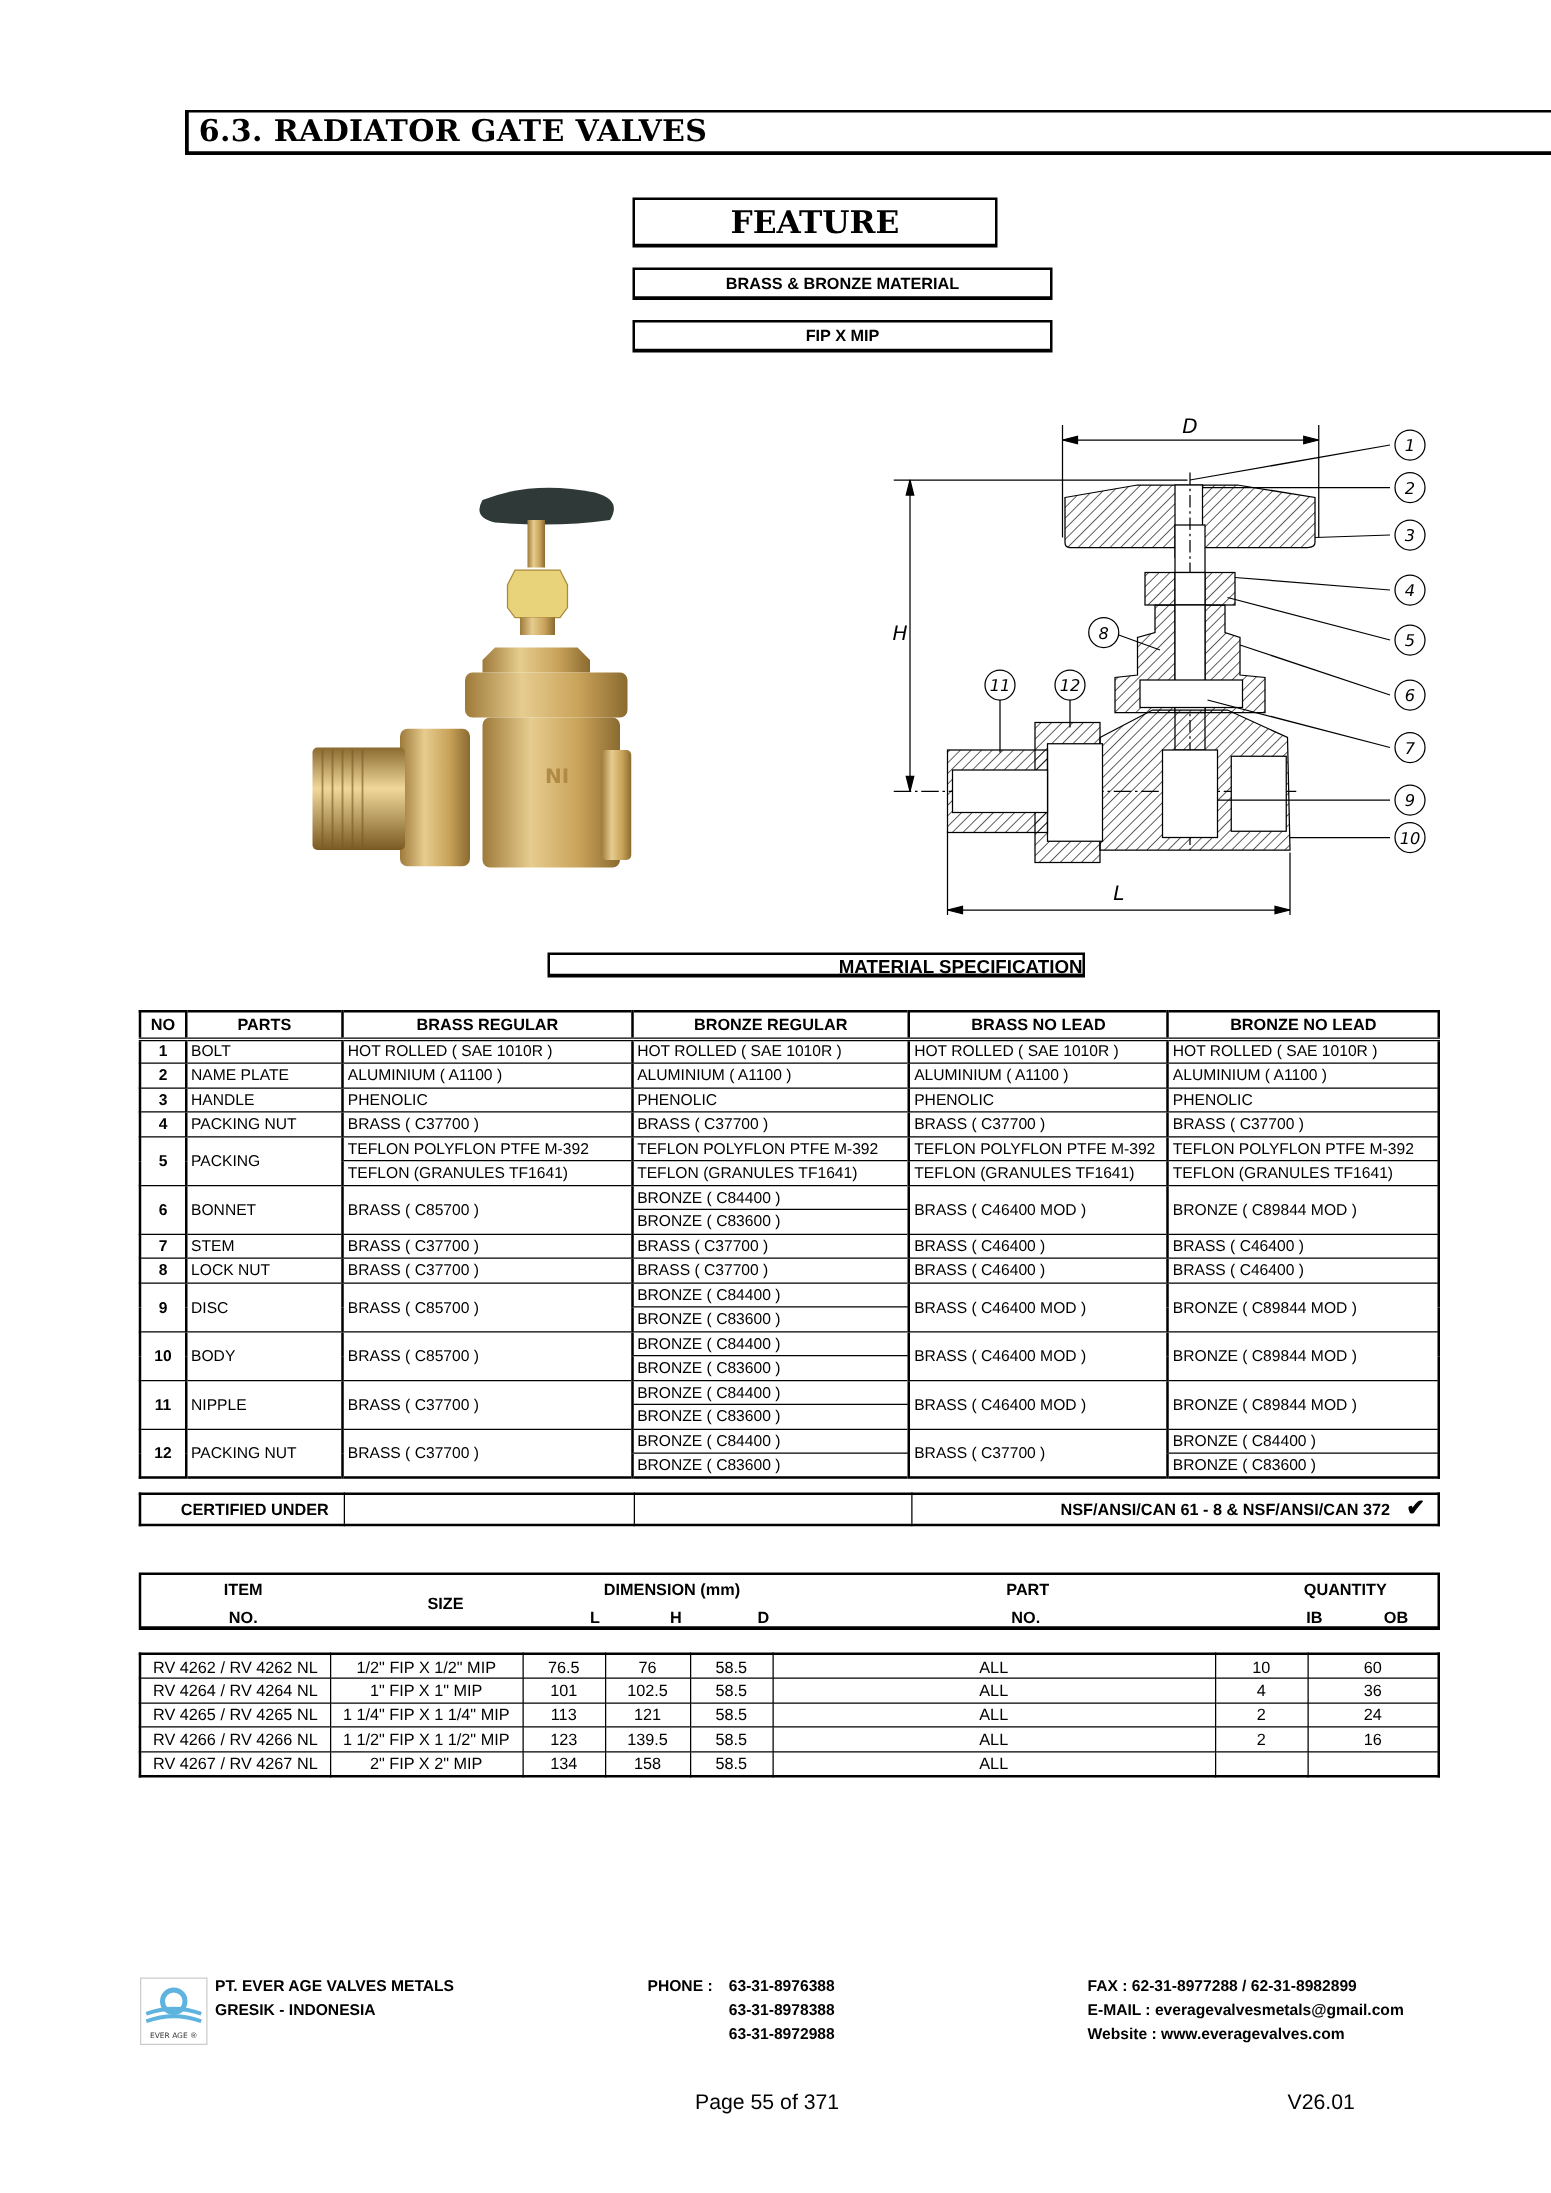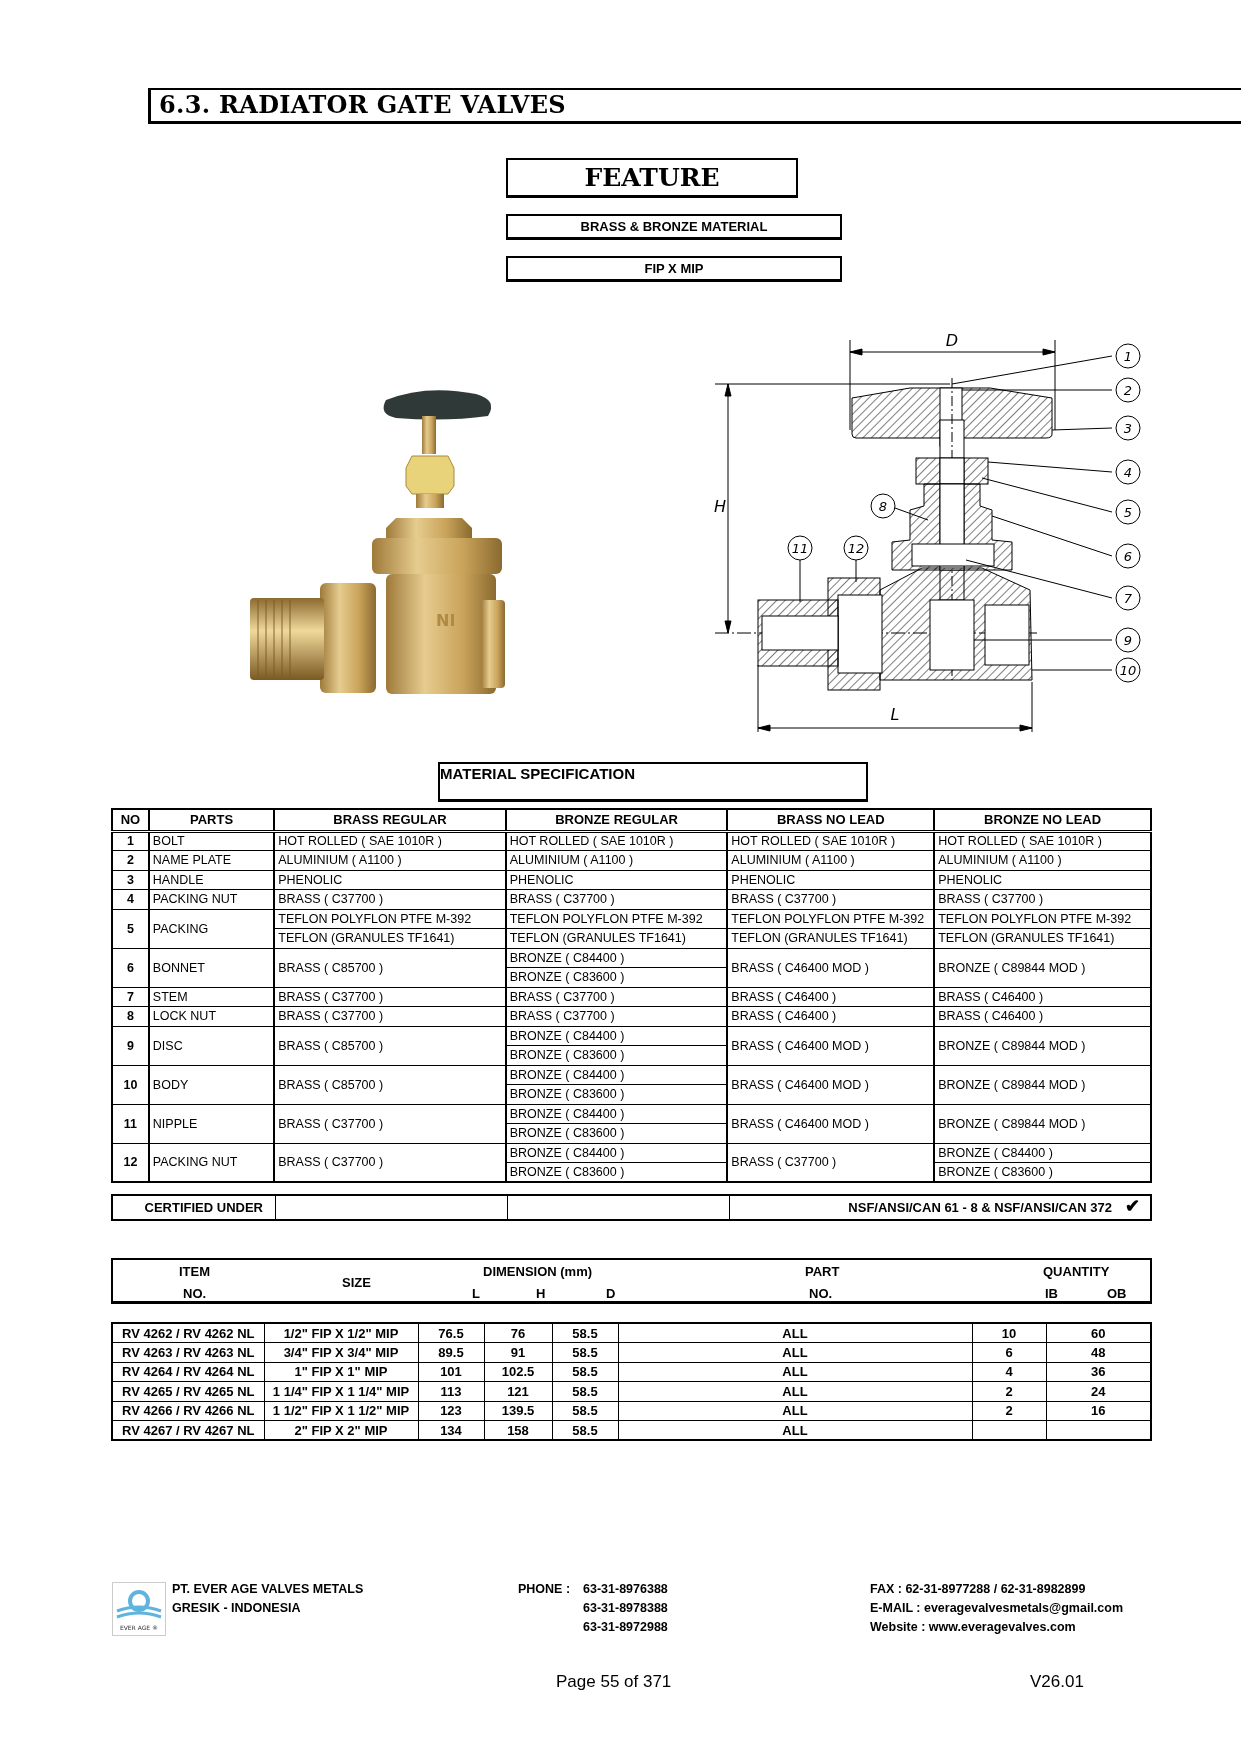--- a/index.html
+++ b/index.html
@@ -24,43 +24,43 @@
     text-align: center; font-weight: bold; font-size: 13px; line-height: 22px;
   }
 
   
   .photo { left: 236px; top: 378px; width: 270px; height: 320px; }
 
   
   .drawing { left: 700px; top: 320px; width: 450px; height: 420px; }
 
   .matspec-title {
-    left: 438px; top: 762px; width: 430px; height: 40px;
+    left: 438px; top: 762px; width: 430px; height: 20px;
     border: 2px solid #000; border-bottom-width: 3px;
-    text-align: left; font-weight: bold; font-size: 15px; line-height: 19px;
+    text-align: right; font-weight: bold; font-size: 15px; line-height: 19px; text-decoration: underline;
   }
 
   table { border-collapse: collapse; }
   .mat-table { left: 111px; top: 808px; width: 1041px; font-size: 12.5px; }
   .mat-table td, .mat-table th { border: 1px solid #000; height: 19.5px; padding: 0 3px; white-space: nowrap; }
   .mat-table th { font-weight: bold; text-align: center; font-size: 13px; height: 22px; border-bottom: 3px double #000; }
   .mat-table td.no { text-align: center; font-weight: bold; width: 36px; }
   .mat-table { border: 2px solid #000; }
   .mat-table td.colsep, .mat-table th.colsep { border-left: 2px solid #000; }
 
   .cert-table { left: 111px; top: 1194px; width: 1041px; border: 2px solid #000; font-size: 13px; }
   .cert-table td { border: 1px solid #000; height: 25px; font-weight: bold; padding-left: 20px; }
   .cert-table td.lbl { text-align: center; width: 163px; }
   .cert-table td.nsf { text-align: right; padding-right: 38px; position: relative; }
   .check { position: absolute; right: 10px; top: 0px; font-size: 18px; line-height: 20px; }
 
   .dim-head { left: 111px; top: 1258px; width: 1041px; height: 46px; border: 2px solid #000; border-bottom-width: 3px; font-weight: bold; font-size: 13px; }
   .dim-head span { position: absolute; }
 
-  .dim-table { left: 111px; top: 1322px; width: 1041px; border: 2px solid #000; font-size: 13px; font-weight: bold; }
+  .dim-table { left: 111px; top: 1322px; width: 1041px; border: 2px solid #000; font-size: 13px; font-weight: normal; }
   .dim-table td { border: 1px solid #000; height: 19.5px; text-align: center; }
 
   .footer-logo { left: 112px; top: 1582px; width: 54px; height: 54px; border: 1px solid #ccc; }
   .footer-text { font-weight: bold; font-size: 12.5px; line-height: 19px; }
   .page-num { left: 556px; top: 1672px; font-size: 17px; }
   .version { left: 1030px; top: 1672px; font-size: 17px; }
 </style>
 </head>
 <body>
 
@@ -403,30 +403,20 @@
         <td>RV 4262 / RV 4262 NL</td>
         <td>1/2" FIP X 1/2" MIP</td>
         <td>76.5</td>
         <td>76</td>
         <td>58.5</td>
         <td>ALL</td>
         <td>10</td>
         <td>60</td>
       </tr>
       <tr>
-        <td>RV 4263 / RV 4263 NL</td>
-        <td>3/4" FIP X 3/4" MIP</td>
-        <td>89.5</td>
-        <td>91</td>
-        <td>58.5</td>
-        <td>ALL</td>
-        <td>6</td>
-        <td>48</td>
-      </tr>
-      <tr>
         <td>RV 4264 / RV 4264 NL</td>
         <td>1" FIP X 1" MIP</td>
         <td>101</td>
         <td>102.5</td>
         <td>58.5</td>
         <td>ALL</td>
         <td>4</td>
         <td>36</td>
       </tr>
       <tr>

